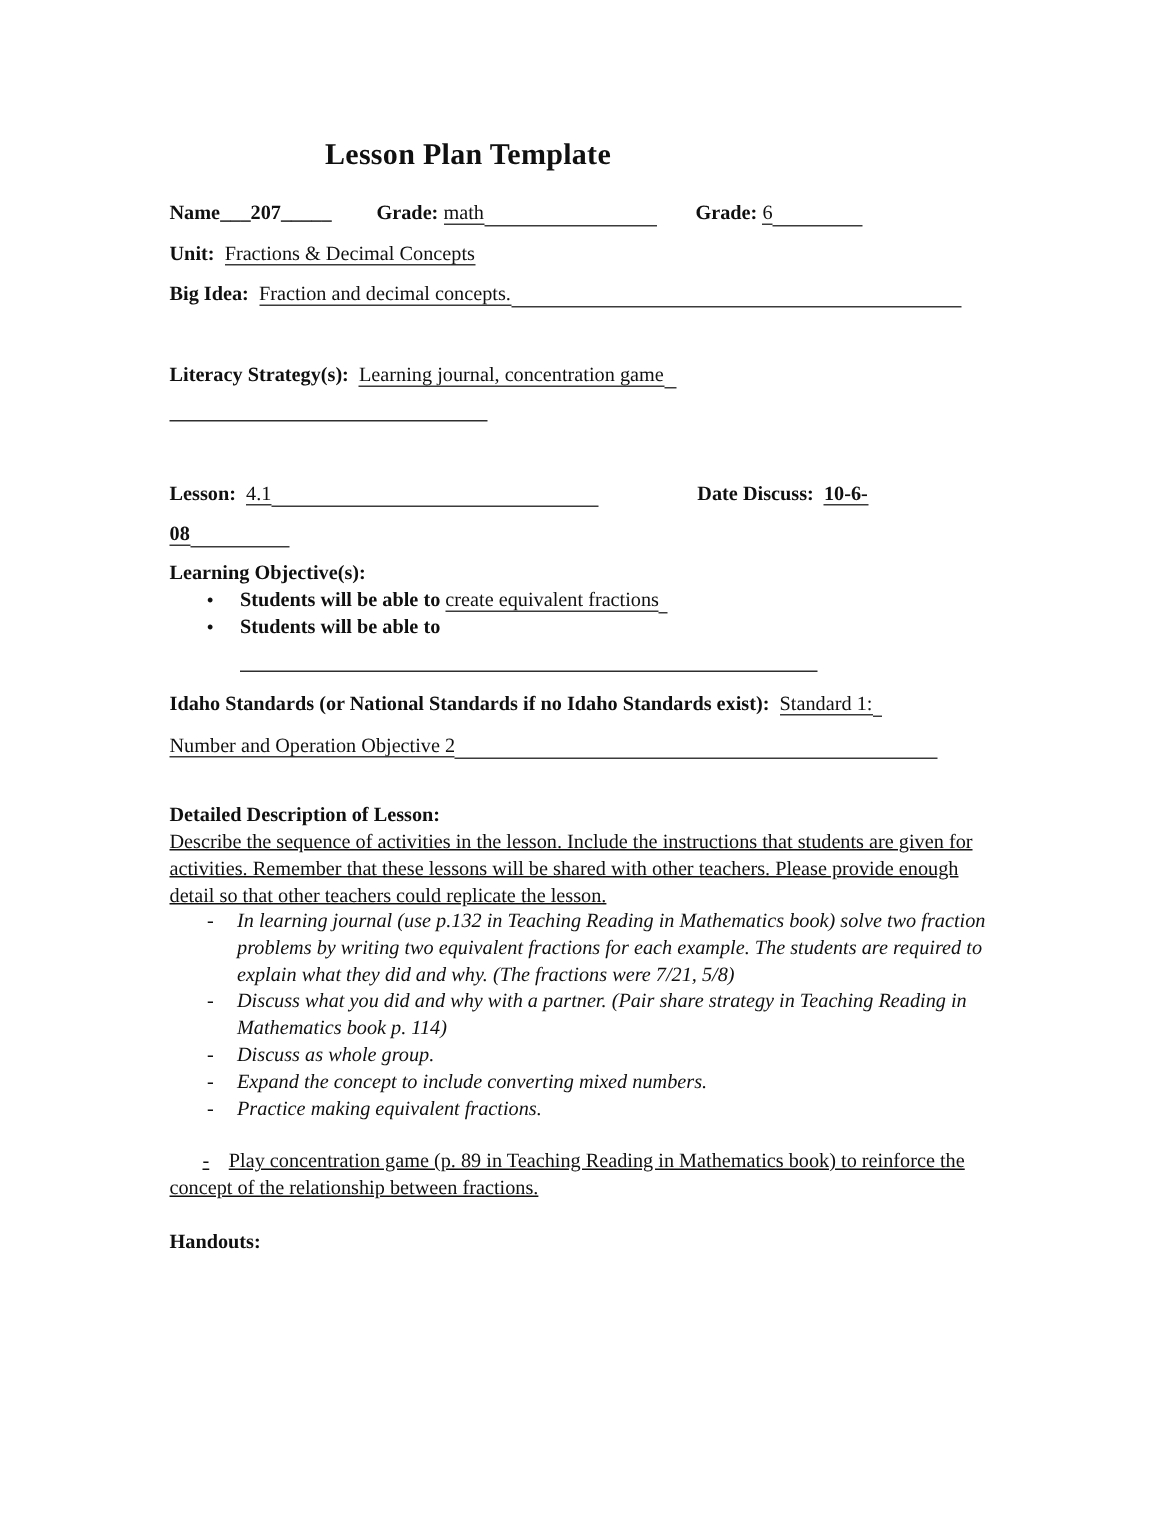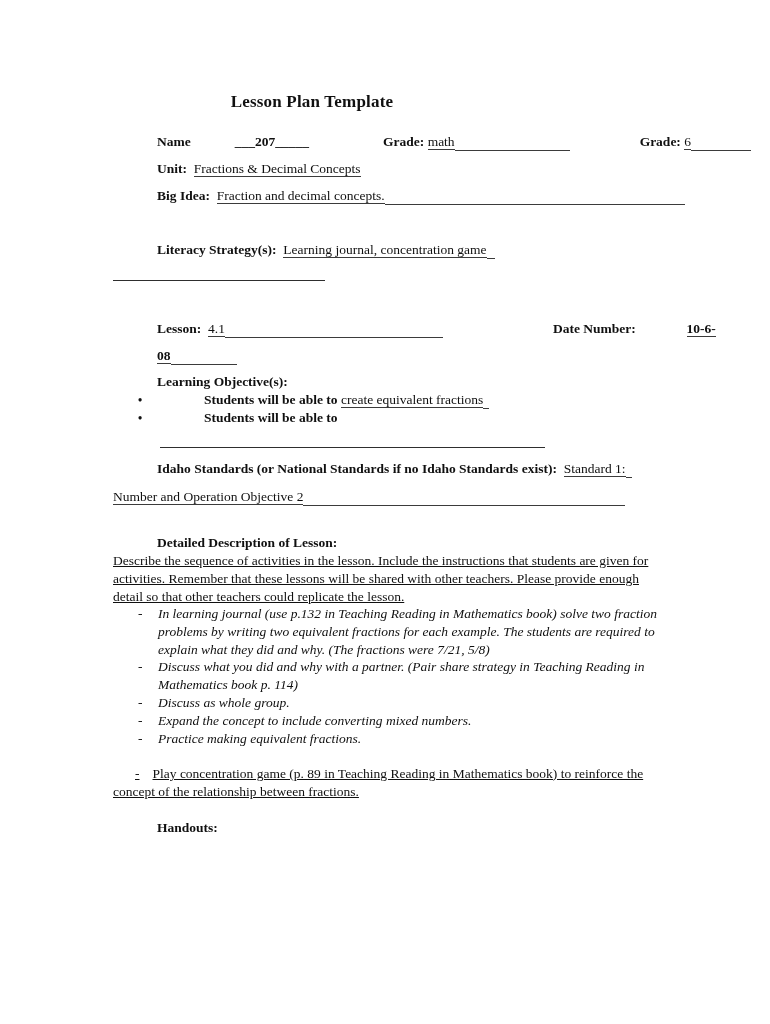--- a/index.html
+++ b/index.html
@@ -7,32 +7,32 @@
   body {
     width: 770px; height: 1024px;
     background: #ffffff;
     font-family: "Liberation Serif", "DejaVu Serif", serif;
     color: #101010;
   }
   .page { position: relative; width: 770px; height: 1024px; overflow: hidden; background: #fff; }
 
   .doc-title {
     position: absolute; top: 92px; left: 0; width: 624px;
-    text-align: center; font-size: 17px; font-weight: bold; letter-spacing: 0.2px;
+    text-align: center; font-size: 20px; font-weight: bold; letter-spacing: 0.2px;
   }
 
   .line {
     position: absolute; left: 113px; width: 548px;
     font-size: 13.5px; line-height: 18px; white-space: nowrap;
   }
   .wrapline {
     position: absolute; left: 113px; width: 548px;
     font-size: 13.5px; line-height: 17.8px; white-space: normal; text-decoration: underline;
   }
-  .b { font-weight: bold; margin-left: 44px; }
+  .b { font-weight: bold; }
   .u { border-bottom: 1px solid #3b3b3b; }
   .ufill { display: inline-block; line-height: 14.5px; border-bottom: 1px solid #3b3b3b; }
   .gap { display: inline-block; }
 
   .hline { position: absolute; height: 0; border-bottom: 1.2px solid #2e2e2e; }
 
   .obj-rows { position: absolute; left: 113px; top: 391px; width: 548px; font-size: 13.5px; }
   .obj-row { display: flex; margin-left: 25px; line-height: 18px; white-space: nowrap; }
   .obj-marker { width: 22px; font-weight: bold; font-size: 12px; }
 
@@ -64,21 +64,21 @@
   </div>
 
 
   <div class="line" style="top:241px">
     <span class="b">Literacy Strategy(s):</span>&nbsp; <span class="u">Learning journal, concentration game</span><span class="ufill" style="width:8px">&nbsp;</span>
   </div>
 
   <div class="hline" style="top:280px; left:113px; width:212px"></div>
 
   <div class="line" style="top:320px">
-    <span class="b">Lesson:</span>&nbsp; <span class="u">4.1</span><span class="ufill" style="width:218px">&nbsp;</span><span class="gap" style="width:66px"></span><span class="b">Date Number:</span>&nbsp; <span class="u b">10-6-</span>
+    <span class="b">Lesson:</span>&nbsp; <span class="u">4.1</span><span class="ufill" style="width:218px">&nbsp;</span><span class="gap" style="width:66px"></span><span class="b">Date Discuss:</span>&nbsp; <span class="u b">10-6-</span>
   </div>
 
   <div class="line" style="top:347px">
     <span class="u b">08</span><span class="ufill" style="width:66px">&nbsp;</span>
   </div>
 
   <div class="line b" style="top:373px">Learning Objective(s):</div>
   <div class="obj-rows">
       <div class="obj-row">
         <span class="obj-marker">•</span>

